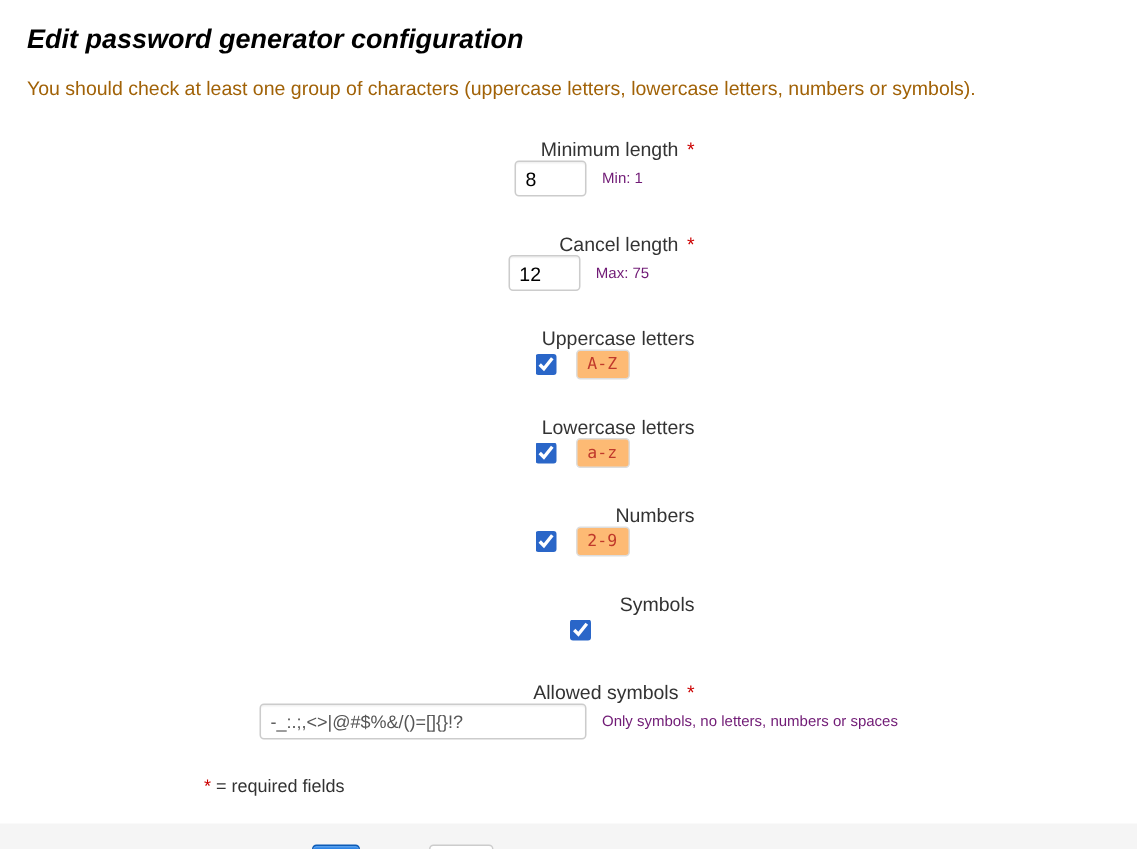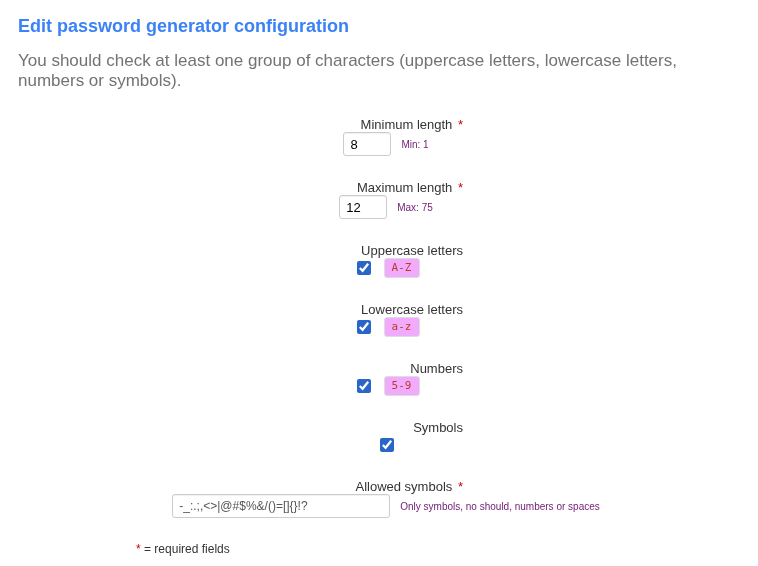--- a/index.html
+++ b/index.html
@@ -12,25 +12,26 @@
     width: 758px;
   }
   .page {
     padding: 16px 18px 24px 18px;
     box-sizing: border-box;
   }
   h2.title {
     font-size: 18px;
     font-weight: bold;
     margin: 0 0 14px 0;
-    color: #3b82f6;
+    color: #000000;
+    font-style: italic;
   }
   .intro {
-    font-size: 17px;
-    color: #737373;
+    font-size: 13px;
+    color: #a16207;
     margin: 0 0 26px 0;
   }
   .form-row {
     display: flex;
     align-items: center;
     margin-bottom: 24px;
     flex-direction: column;
   }
   .label-col {
     width: 176px;
@@ -80,21 +81,21 @@
     height: 14px;
     accent-color: #2a66c8;
   }
   .badge {
     border: 1px solid #ddd;
     border-radius: 3px;
     padding: 2px 6px 2px 6px;
     font-family: Menlo, Monaco, Consolas, monospace;
     font-size: 11px;
     color: #c0392b;
-    background: #f0abfc;
+    background: #fdba74;
     line-height: 14px;
     min-width: 22px;
     text-align: center;
   }
   .req-note-row {
     margin-top: 24px;
     margin-bottom: 18px;
   }
   .req-note {
     font-size: 12px;
@@ -148,21 +149,21 @@
       <span class="req">*</span>
     </div>
     <div class="field-col">
       <input type="text" class="short" value="8" style="">
       <span class="hint">Min: 1</span>
     </div>
   </div>
 
   <div class="form-row">
     <div class="label-col">
-      <span>Maximum length</span>
+      <span>Cancel length</span>
       <span class="req">*</span>
     </div>
     <div class="field-col">
       <input type="text" class="short" value="12" style="">
       <span class="hint">Max: 75</span>
     </div>
   </div>
 
   <div class="form-row">
     <div class="label-col">Uppercase letters</div>
@@ -177,39 +178,39 @@
     <div class="field-col">
       <input type="checkbox" class="checkbox" checked="" style="">
       <span class="badge">a-z</span>
     </div>
   </div>
 
   <div class="form-row">
     <div class="label-col">Numbers</div>
     <div class="field-col">
       <input type="checkbox" class="checkbox" checked="" style="">
-      <span class="badge">5-9</span>
+      <span class="badge">2-9</span>
     </div>
   </div>
 
   <div class="form-row">
     <div class="label-col">Symbols</div>
     <div class="field-col">
       <input type="checkbox" class="checkbox" checked="" style="">
     </div>
   </div>
 
   <div class="form-row">
     <div class="label-col">
       <span>Allowed symbols</span>
       <span class="req">*</span>
     </div>
     <div class="field-col">
       <input type="text" class="wide" value="-_:.;,&lt;&gt;|@#$%&amp;/()=[]{}!?" style="">
-      <span class="hint">Only symbols, no should, numbers or spaces</span>
+      <span class="hint">Only symbols, no letters, numbers or spaces</span>
     </div>
   </div>
 
   <div class="req-note-row">
     <div class="req-note">
       <span class="req">*</span>
       <span>= required fields</span>
     </div>
   </div>
 

